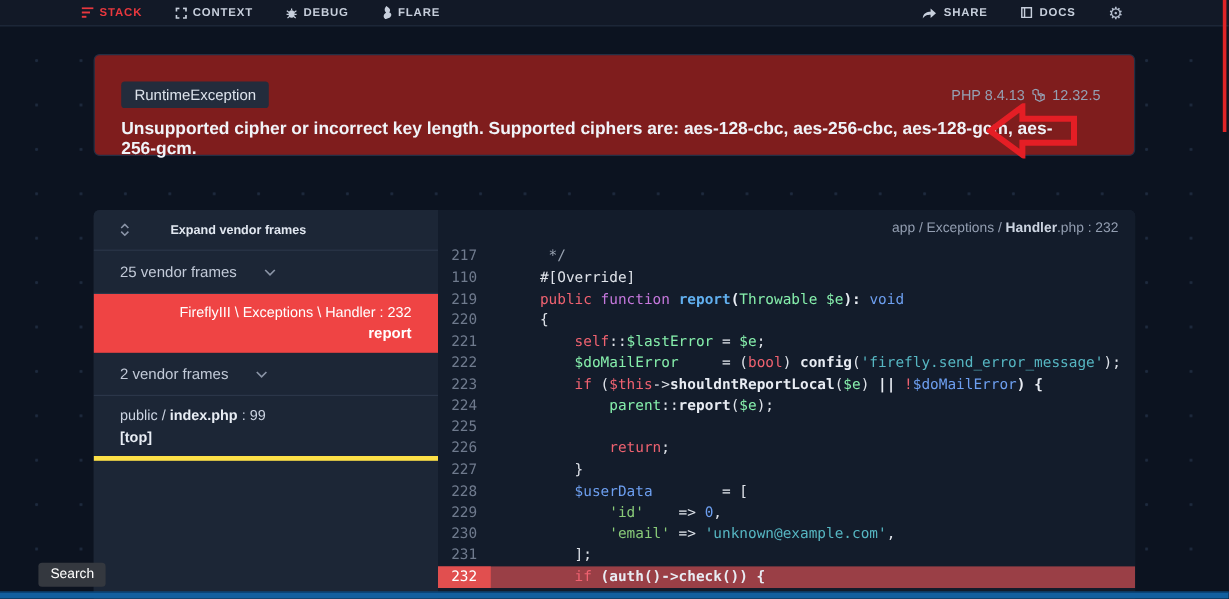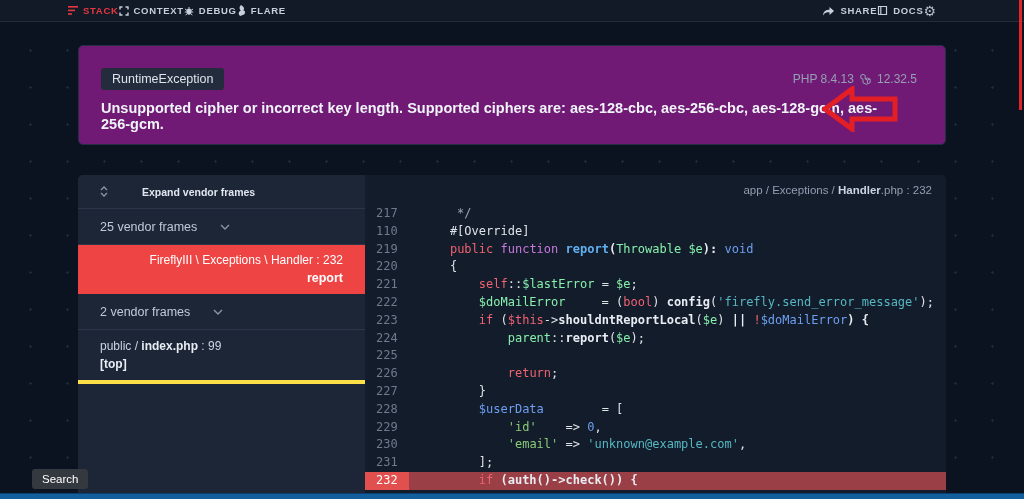--- a/index.html
+++ b/index.html
@@ -12,33 +12,33 @@
     font-family:"Liberation Sans",sans-serif;
   }
 
   
   .topnav {
     position:absolute; top:0; left:0; width:1024px; height:22px;
     background:#121927; border-bottom:1px solid #202b3c;
     display:flex; align-items:center; justify-content:space-between;
     padding:0 88px 0 68px; z-index:6;
   }
-  .nav-group { display:flex; align-items:center; }
+  .nav-group { display:flex; align-items:center; gap:27px; }
   .nav-item {
     display:flex; align-items:center; gap:5px; cursor:pointer;
     font-size:9.5px; font-weight:bold; letter-spacing:.7px; color:#c7cfdc;
   }
   .nav-item.active { color:#e8383e; }
   .icn { display:inline-flex; align-items:center; }
   .gear { font-size:14px; color:#b4bece; line-height:1; cursor:pointer; }
 
   
   .error-card {
-    position:absolute; left:78px; top:45px; width:868px; height:100px;
-    background:#701a75; border:1px solid #242f44; border-radius:5px; z-index:2;
+    position:absolute; left:78px; top:45px; width:868px; height:85px;
+    background:#7f1d1d; border:1px solid #242f44; border-radius:5px; z-index:2;
   }
   .exc-badge {
     position:absolute; left:22px; top:22px; background:#232c3c; color:#dde3ec;
     font-size:12.5px; padding:4px 11px; border-radius:3px;
   }
   .meta { position:absolute; right:28px; top:26px; display:flex; align-items:center; gap:6px;
     color:#95a0b3; font-size:12px; }
   .err-message {
     position:absolute; left:22px; top:54px; width:790px;
     color:#f0f3f8; font-size:14.5px; font-weight:bold;

